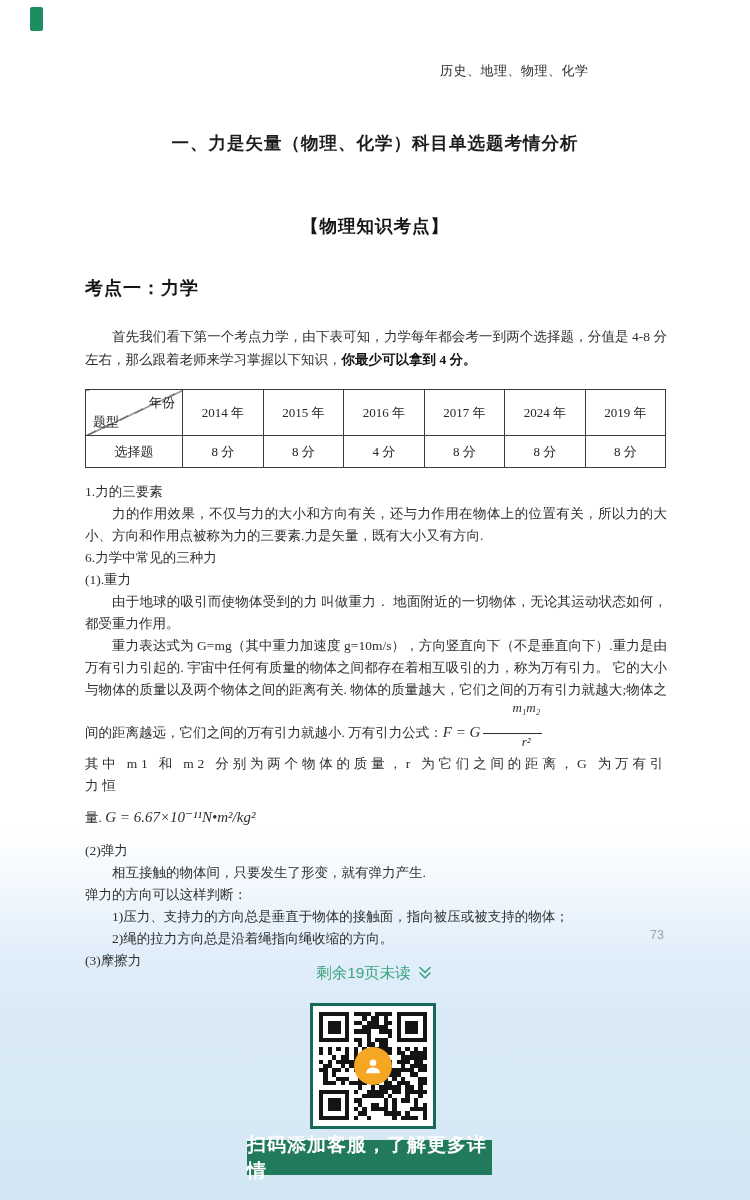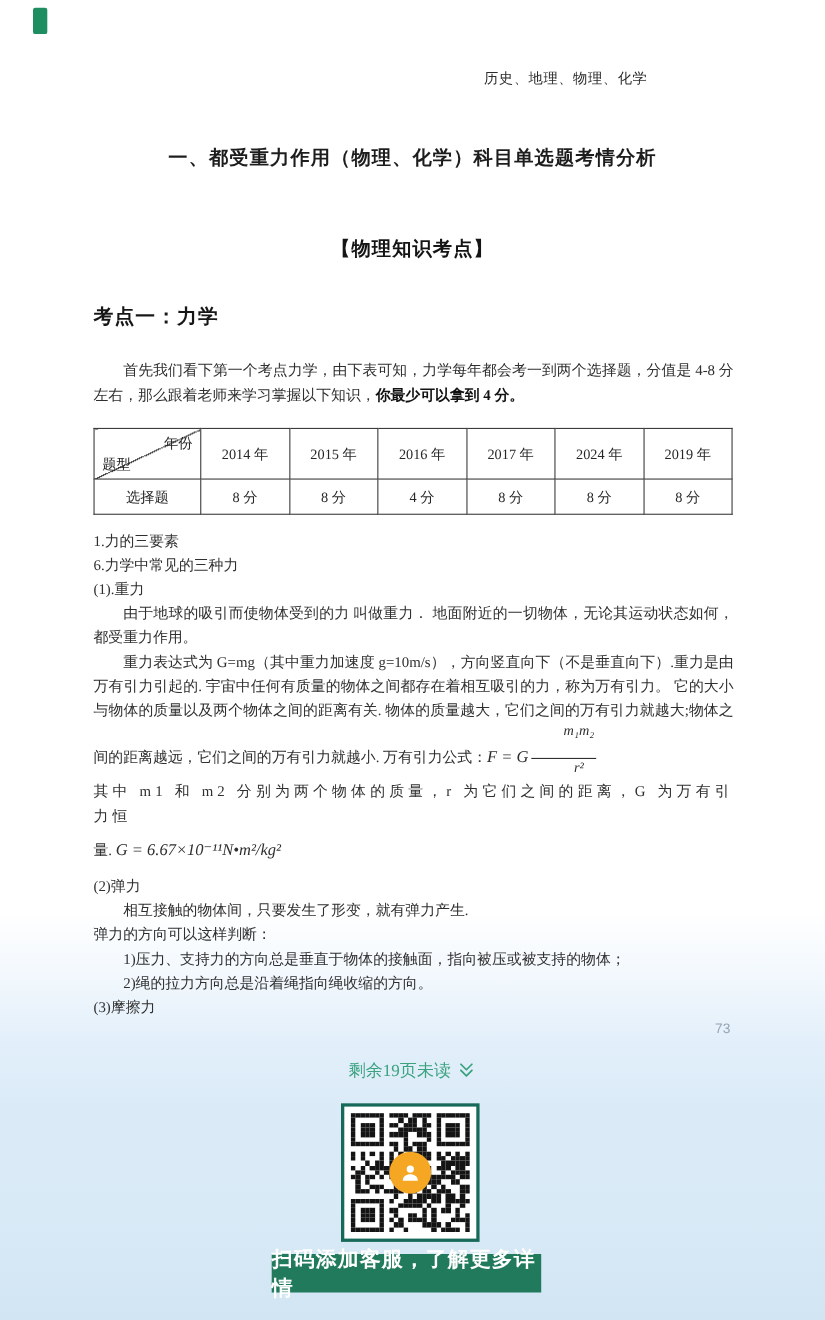--- a/index.html
+++ b/index.html
@@ -37,21 +37,21 @@
   .frac{display:inline-block;vertical-align:-9px;text-align:center;font-style:italic;
         font-family:"Liberation Serif","DejaVu Serif",serif;font-size:13px;line-height:1.05;margin-left:3px;}
   .frac .num{display:block;border-bottom:1px solid #2f2f2f;padding:0 2px 18px;}
   .frac .den{display:block;padding-top:1px;}
   .math{font-style:italic;font-size:15px;font-family:"Liberation Serif","DejaVu Serif",serif;}
   .mline{margin-top:5px !important;}
   .cline{margin-top:7px !important;line-height:26px !important;}
   .gap-top{margin-top:9px !important;}
   
   .page-number{left:650px;top:928px;font-family:"Liberation Sans","DejaVu Sans",sans-serif;font-size:12.5px;color:#97a6b4;}
-  .remaining{left:0;top:963px;width:750px;text-align:center;font-family:Liberation Serif, serif;
+  .remaining{left:0;top:963px;width:750px;text-align:center;font-family:Liberation Sans, sans-serif;
              font-size:15.5px;color:#3ba27f;cursor:pointer;}
   .remaining svg{vertical-align:-3px;margin-left:5px;}
   
   .qr-box{left:310px;top:1003px;width:120px;height:120px;background:#ffffff;border:3px solid #17695a;}
   .qr-grid{position:absolute;left:6px;top:6px;width:108px;height:108px;display:grid;
            grid-template-columns:repeat(25,1fr);grid-template-rows:repeat(25,1fr);}
   .qr-grid i{display:block;}
   .qr-grid i.b{background:#141414;}
   .qr-badge{position:absolute;left:50%;top:50%;width:38px;height:38px;margin:-19px 0 0 -19px;border-radius:50%;
             background:#f5a623;display:flex;align-items:center;justify-content:center;}
@@ -62,21 +62,21 @@
 </style>
 </head>
 <body>
 
 <div id="screen">
 
   <div class="abs corner-mark"></div>
 
   <div class="abs hdr-subjects">历史、地理、物理、化学</div>
 
-  <div class="abs main-title">一、都受重力作用（物理、化学）科目单选题考情分析</div>
+  <div class="abs main-title">一、力是矢量（物理、化学）科目单选题考情分析</div>
 
   <div class="abs section-title">【物理知识考点】</div>
 
   <div class="abs topic-title">考点一：力学</div>
 
   <div class="abs intro"><span>首先我们看下第一个考点力学，由下表可知，力学每年都会考一到两个选择题，分值是 4-8 分左右，那么跟着老师来学习掌握以下知识，</span><b>你最少可以拿到 4 分。</b></div>
 
   <table class="abs score-table">
     <tbody>
         <tr class="hrow">
@@ -98,20 +98,21 @@
       <td>4 分</td>
       <td>8 分</td>
       <td>8 分</td>
       <td>8 分</td>
     </tr>
   </tbody>
     </table>
 
   <div class="abs doc-body">
     <p>1.力的三要素</p>
+    <p class="ind">力的作用效果，不仅与力的大小和方向有关，还与力作用在物体上的位置有关，所以力的大小、方向和作用点被称为力的三要素.力是矢量，既有大小又有方向.</p>
     <p>6.力学中常见的三种力</p>
     <p>(1).重力</p>
     <p class="ind">由于地球的吸引而使物体受到的力 叫做重力． 地面附近的一切物体，无论其运动状态如何，都受重力作用。</p>
     <p class="ind"><span>重力表达式为 G=mg（其中重力加速度 g=10m/s），方向竖直向下（不是垂直向下）.重力是由万有引力引起的. 宇宙中任何有质量的物体之间都存在着相互吸引的力，称为万有引力。 它的大小与物体的质量以及两个物体之间的距离有关. 物体的质量越大，它们之间的万有引力就越大;物体之间的距离越远，它们之间的万有引力就越小. 万有引力公式：</span><span class="math"><span>F = G</span><span class="frac"><span class="num">m₁m₂</span><span class="den">r²</span></span></span></p>
     <p class="wide mline">其中 m1 和 m2 分别为两个物体的质量，r 为它们之间的距离，G 为万有引力恒</p>
     <p class="cline"><span>量. </span><span class="math">G = 6.67×10⁻¹¹N•m²/kg²</span></p>
     <p class="gap-top">(2)弹力</p>
     <p class="ind">相互接触的物体间，只要发生了形变，就有弹力产生.</p>
     <p>弹力的方向可以这样判断：</p>
     <p class="ind">1)压力、支持力的方向总是垂直于物体的接触面，指向被压或被支持的物体；</p>

